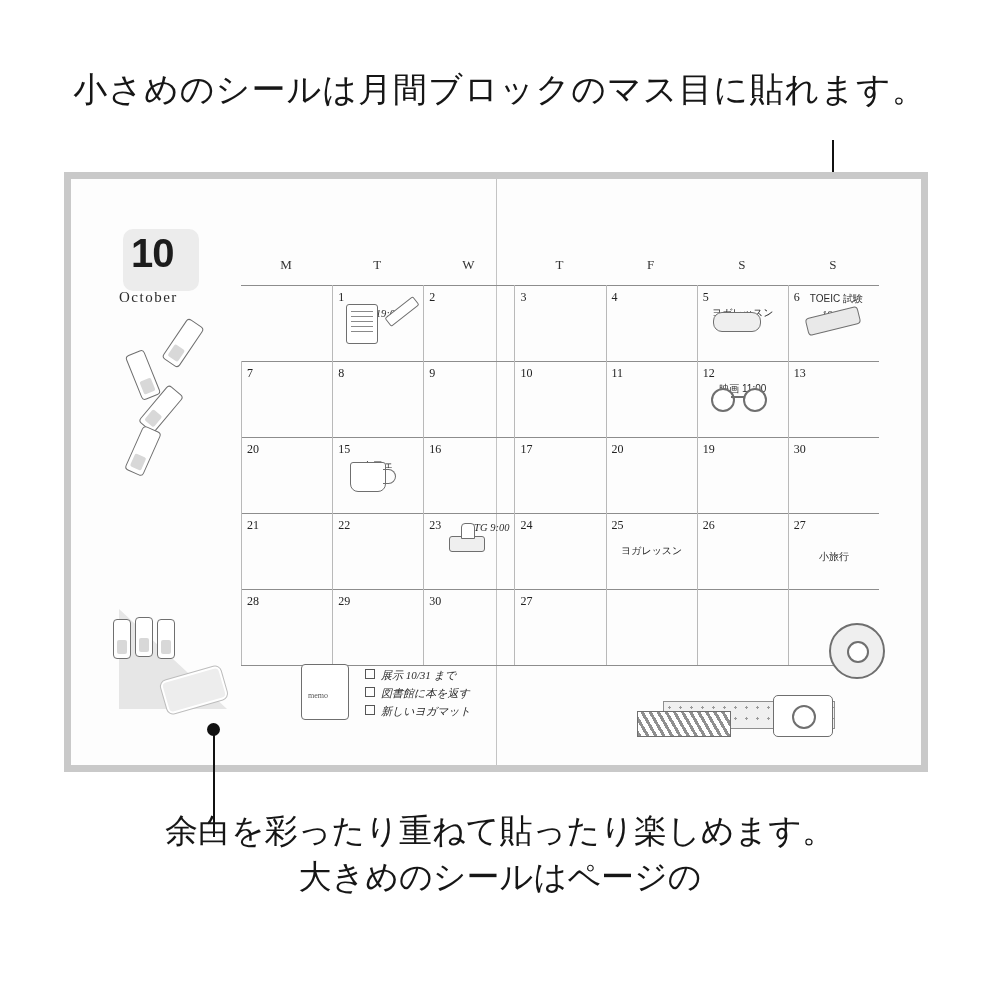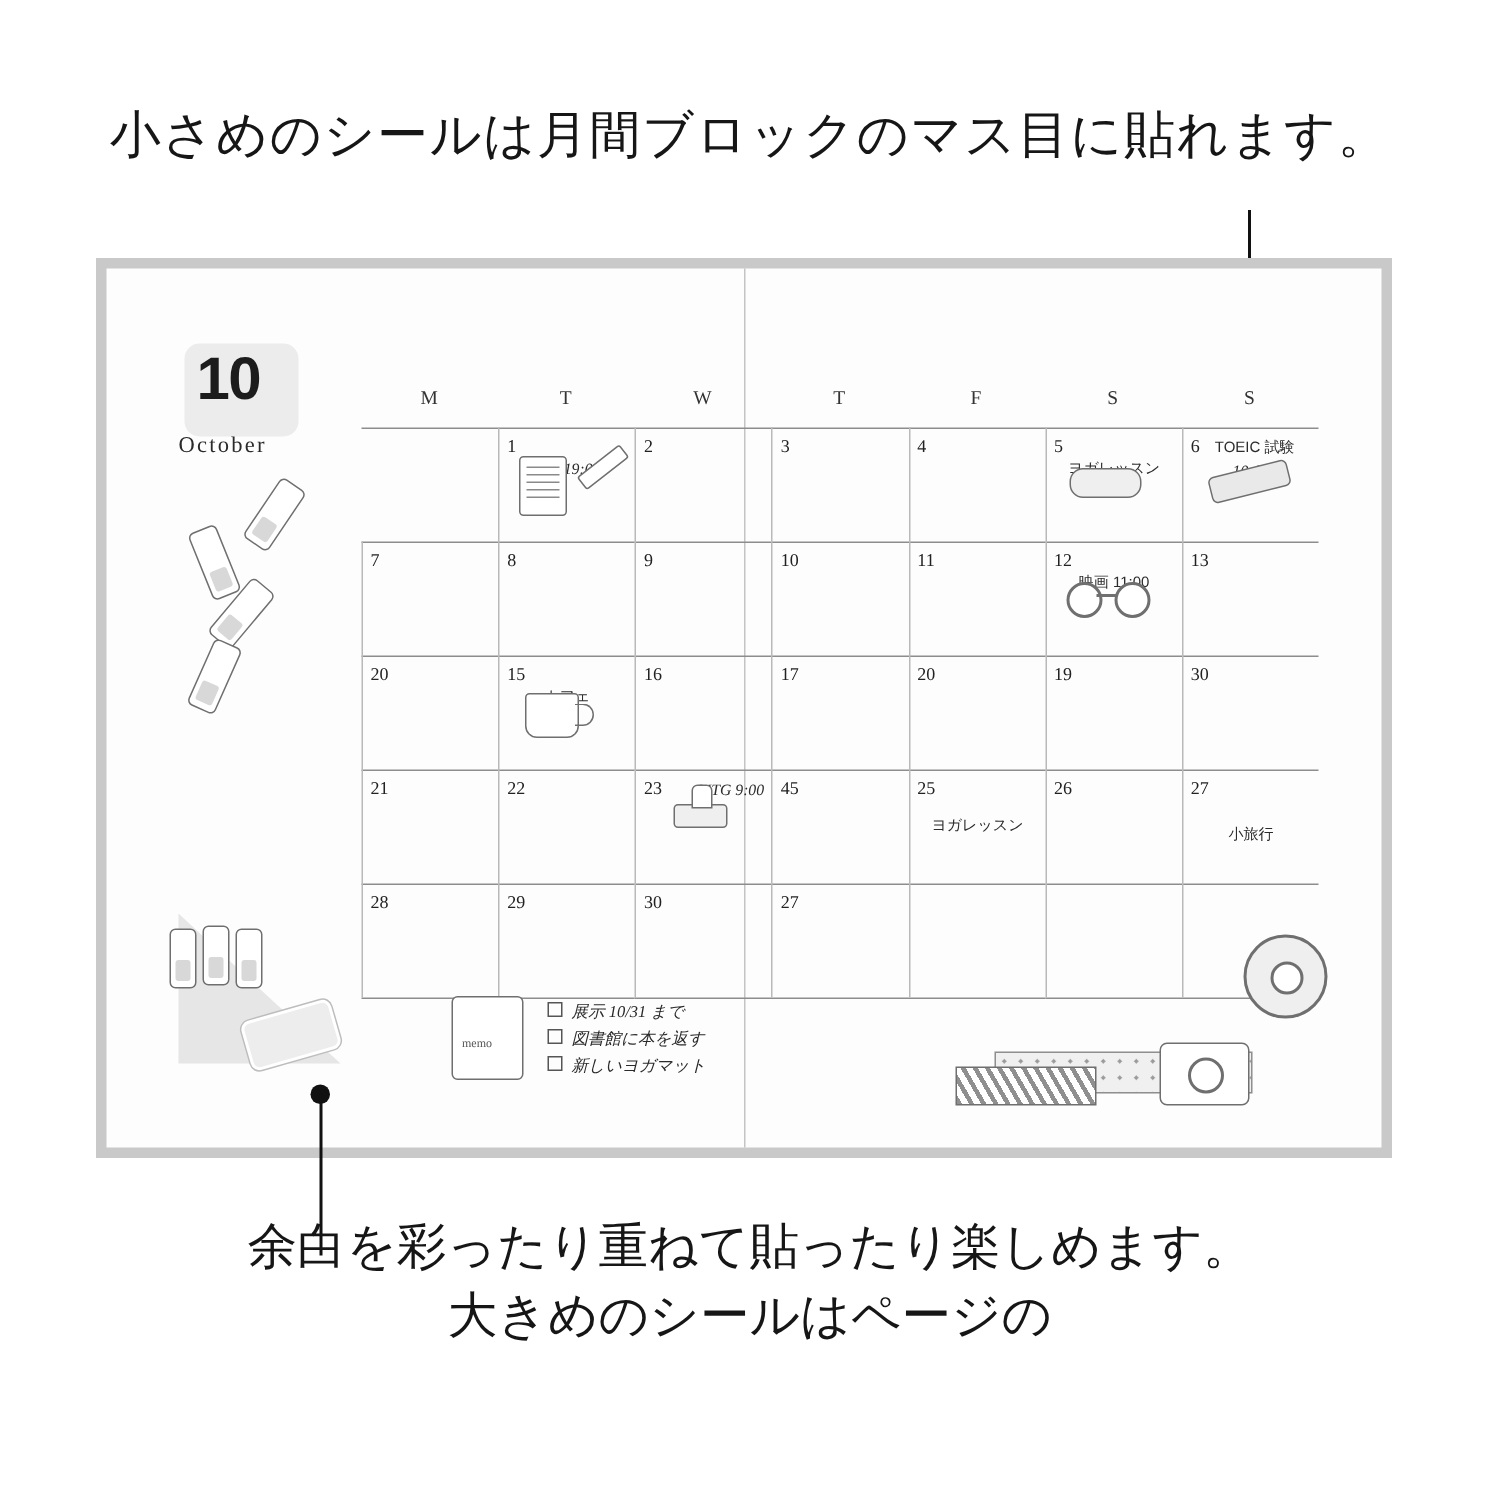--- a/index.html
+++ b/index.html
@@ -377,21 +377,21 @@
             <div class="daynum">22</div>
           </div>
         <div class="cell">
             <div class="vline"></div>
           <div class="daynum">23</div>
           <div class="evt evt-right" style="margin-top:-12px;">MTG 9:00</div>
           <div class="stamp"></div>
         </div>
         <div class="cell">
             <div class="vline"></div>
-            <div class="daynum">45</div>
+            <div class="daynum">24</div>
           </div>
         <div class="cell">
             <div class="vline"></div>
           <div class="daynum">25</div>
           <div class="evt jp evt-center" style="margin-top:12px;">ヨガレッスン</div>
         </div>
         <div class="cell">
             <div class="vline"></div>
             <div class="daynum">26</div>
           </div>

